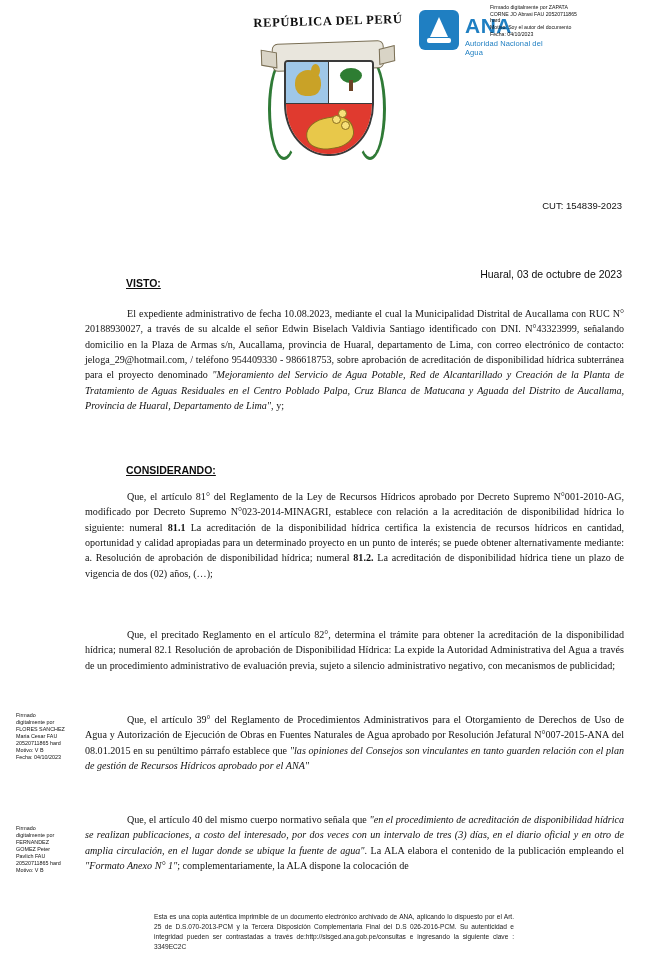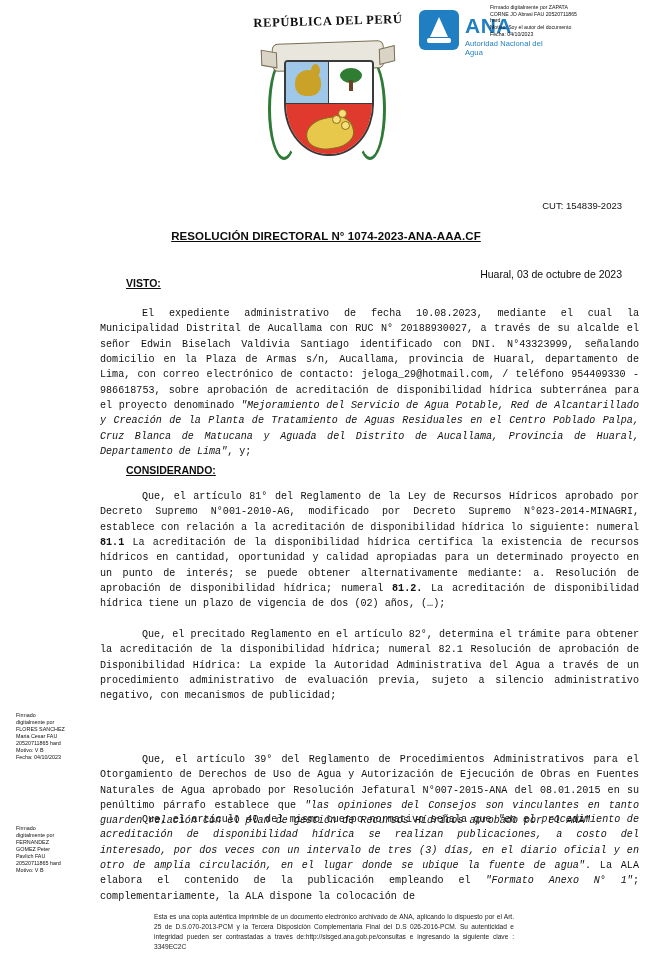--- a/index.html
+++ b/index.html
@@ -272,36 +272,36 @@
     font-family: "Liberation Sans", sans-serif;
     font-weight: bold;
     font-size: 10.5px;
     text-decoration: underline;
   }
   .lbl-visto { top: 277px; }
   .lbl-considerando { top: 464px; }
 
   .para {
     position: absolute;
-    left: 100px;
+    left: 85px;
     width: 539px;
-    font-family: Liberation Mono, monospace;
+    font-family: Liberation Serif, serif;
     font-size: 10.1px;
     line-height: 1.52;
     text-align: justify;
     text-indent: 42px;
     color: #111;
   }
   .para i { font-style: italic; }
   .para b { font-weight: bold; }
 
   .p1 { top: 306px; }
   .p2 { top: 489px; }
   .p3 { top: 627px; }
-  .p4 { top: 712px; margin-top: 40px; }
+  .p4 { top: 712px; }
   .p5 { top: 812px; }
 
   
   .footer-note {
     position: absolute;
     left: 154px;
     top: 912px;
     width: 360px;
     font-family: "Liberation Sans", sans-serif;
     font-size: 6.6px;
@@ -372,21 +372,20 @@
     <div>digitalmente por</div>
     <div>FERNANDEZ</div>
     <div>GOMEZ Peter</div>
     <div>Pavlich FAU</div>
     <div>20520711865 hard</div>
     <div>Motivo: V B</div>
   </div>
 
   <div class="cut">CUT: 154839-2023</div>
 
-  <div class="res-title">RESOLUCIÓN DIRECTORAL N° 1074-2023-ANA-AAA.CF</div>
 
   <div class="place-date">Huaral, 03 de octubre de 2023</div>
 
   <div class="section-label lbl-visto">VISTO:</div>
 
   <div class="para p1">
     <span>El expediente administrativo de fecha 10.08.2023, mediante el cual la Municipalidad Distrital de Aucallama con RUC N° 20188930027, a través de su alcalde el señor Edwin Biselach Valdivia Santiago identificado con DNI. N°43323999, señalando domicilio en la Plaza de Armas s/n, Aucallama, provincia de Huaral, departamento de Lima, con correo electrónico de contacto: jeloga_29@hotmail.com, / teléfono 954409330 - 986618753, sobre aprobación de acreditación de disponibilidad hídrica subterránea para el proyecto denominado </span><i>"Mejoramiento del Servicio de Agua Potable, Red de Alcantarillado y Creación de la Planta de Tratamiento de Aguas Residuales en el Centro Poblado Palpa, Cruz Blanca de Matucana y Aguada del Distrito de Aucallama, Provincia de Huaral, Departamento de Lima"</i><span>, y;</span>
   </div>
 
   <div class="section-label lbl-considerando">CONSIDERANDO:</div>

